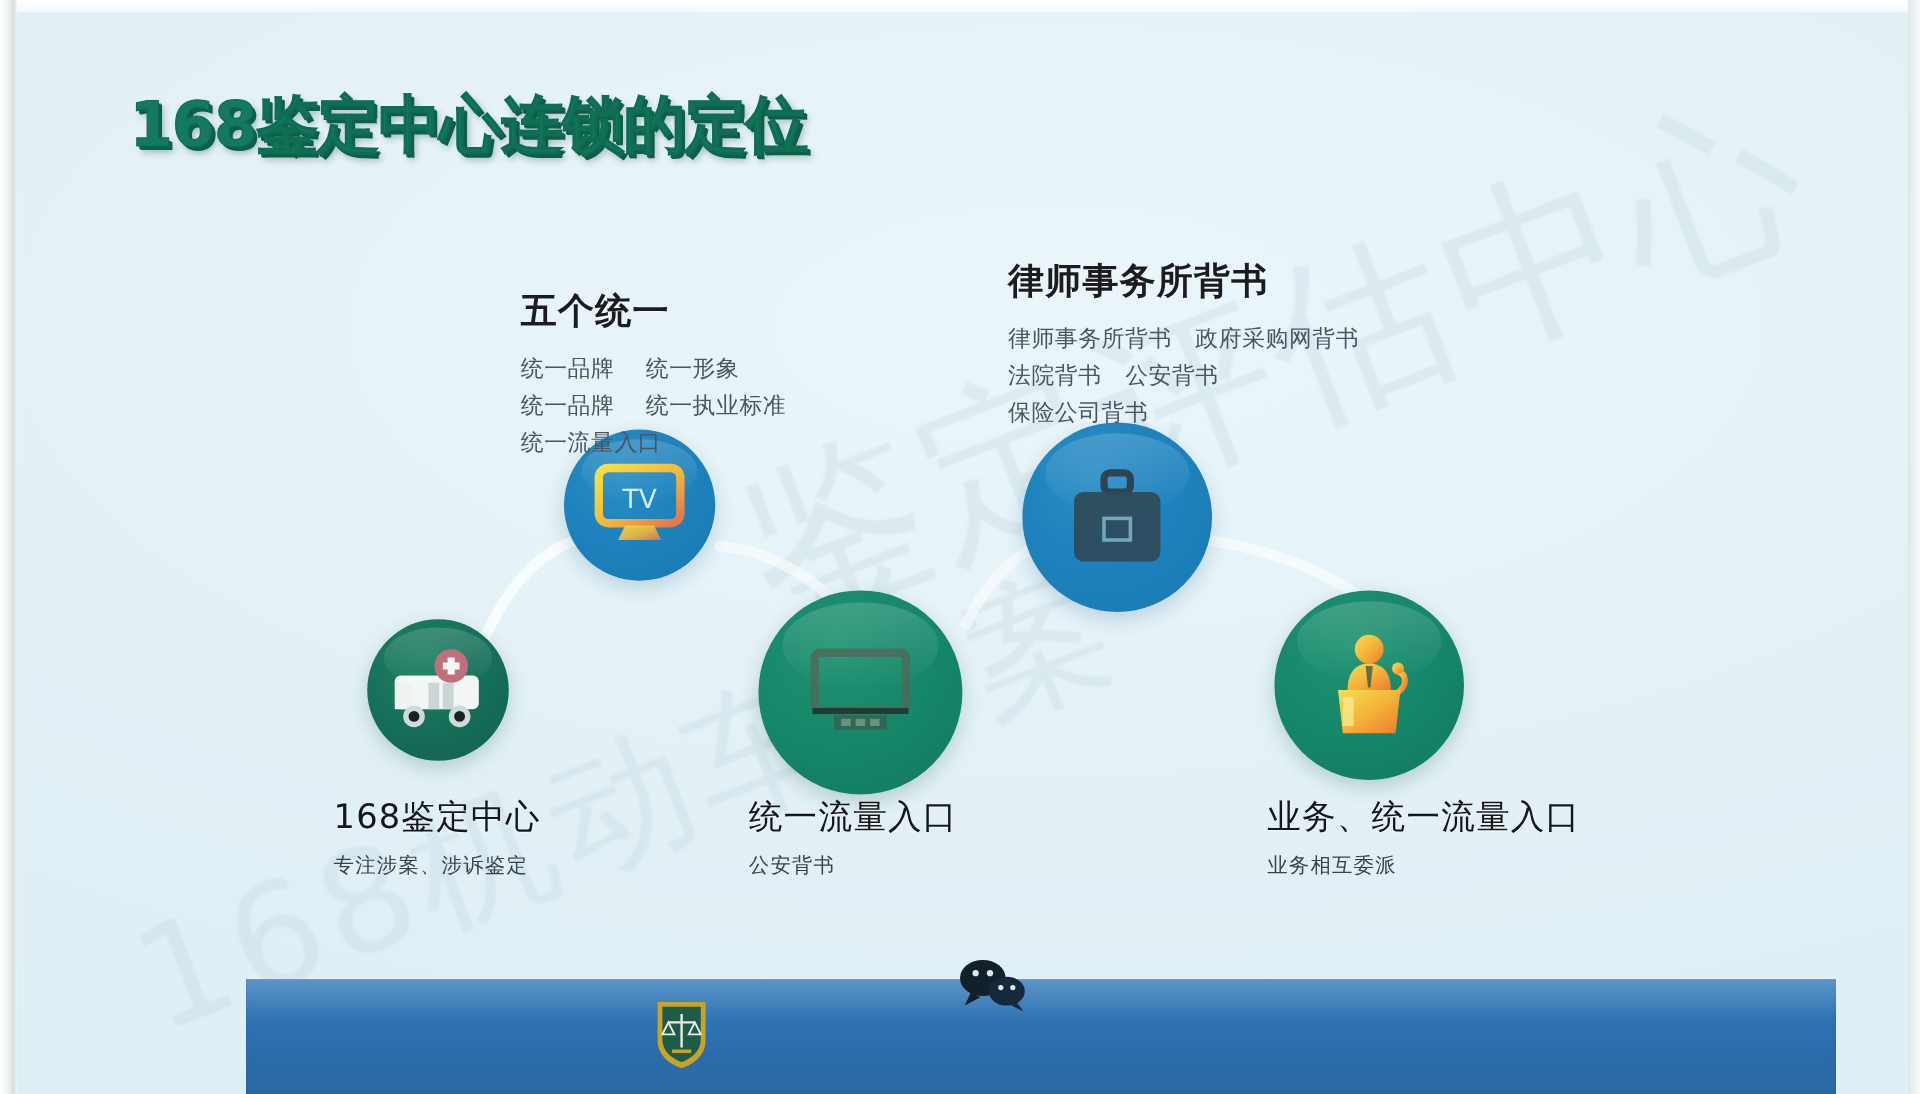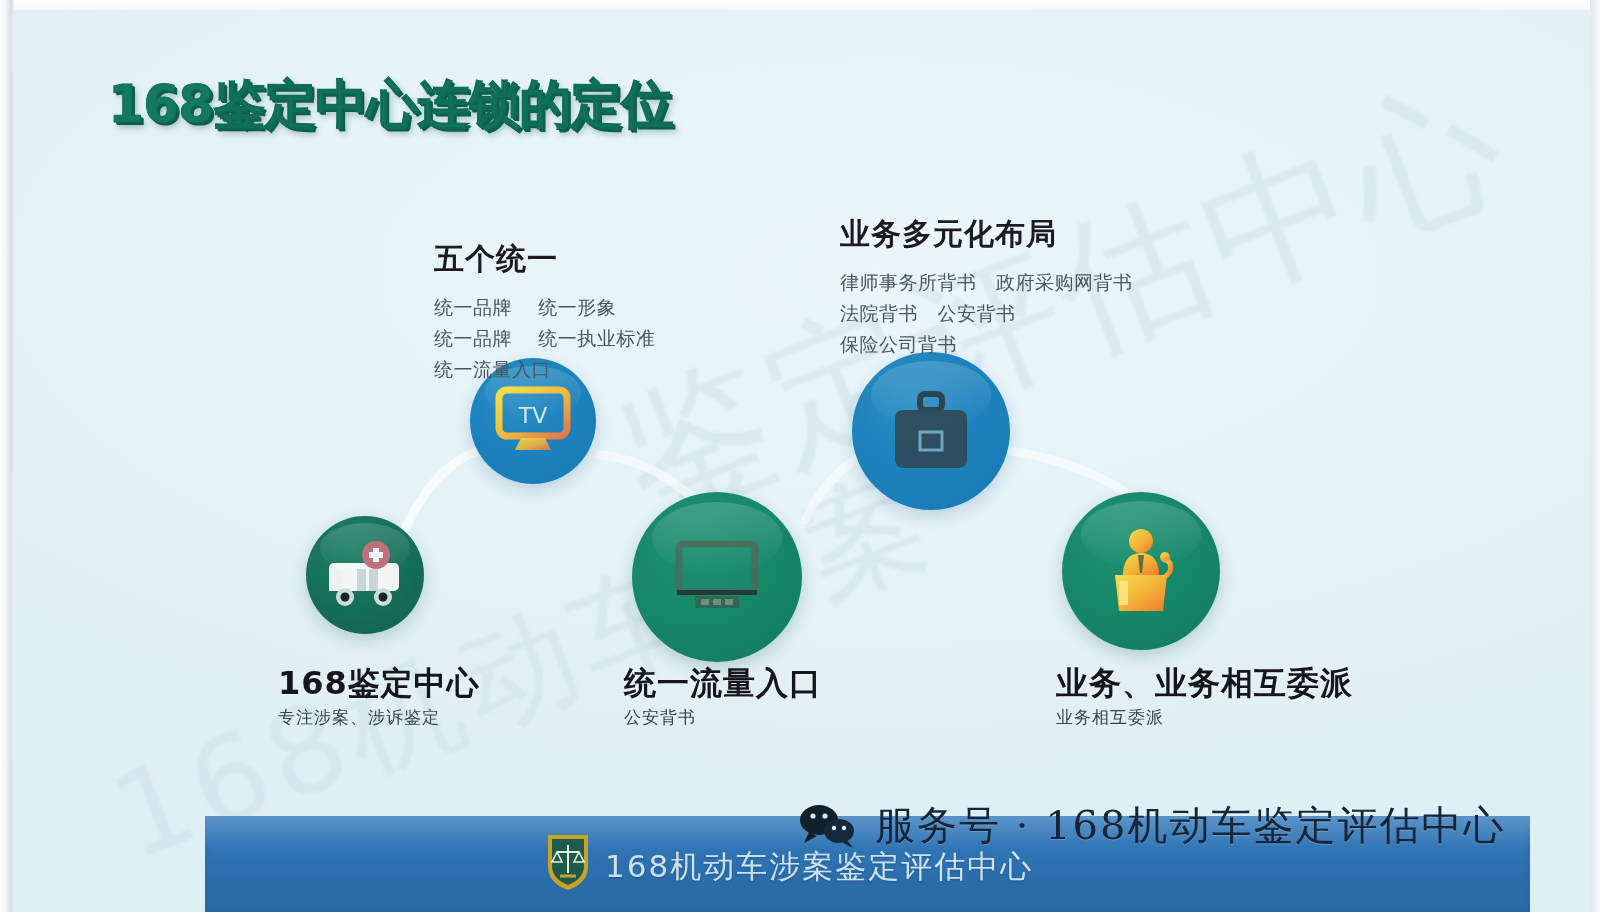--- a/index.html
+++ b/index.html
@@ -122,22 +122,22 @@
   #c-amb     { left:306px;  top:516px; width:118px; height:118px; }
   #c-monitor { left:632px;  top:492px; width:170px; height:170px; }
   #c-podium  { left:1062px; top:492px; width:158px; height:158px; }
 
   .icon-svg{ display:block; filter:blur(.5px); }
 
   
   .lblock{ position:absolute; z-index:12; }
   .lb-title{
     font-family:"DejaVu Sans", sans-serif;
-    font-size:32px; font-weight:700; color:#14161a;
-    letter-spacing:1px; margin-bottom:0;
+    font-size:28px; font-weight:400; color:#14161a;
+    letter-spacing:1px; margin-bottom:10px;
     text-shadow:0 1px 1px rgba(255,255,255,.65);
   }
   .lb-sub{
     font-family:"DejaVu Sans", sans-serif;
     font-size:17px; color:#3a4249; letter-spacing:1px;
   }
   #lab-168     { left:278px;  top:662px; }
   #lab-traffic { left:624px;  top:662px; }
   #lab-share   { left:1056px; top:662px; }
 
@@ -198,21 +198,21 @@
   <div class="title">168鉴定中心连锁的定位</div>
 
   <div class="topblock" id="block-five">
     <div class="tb-head">五个统一</div>
     <div class="tb-line">统一品牌    统一形象</div>
     <div class="tb-line">统一品牌    统一执业标准</div>
     <div class="tb-line">统一流量入口</div>
   </div>
 
   <div class="topblock" id="block-biz">
-    <div class="tb-head">业务多元化布局</div>
+    <div class="tb-head">律师事务所背书</div>
     <div class="tb-line">律师事务所背书   政府采购网背书</div>
     <div class="tb-line">法院背书   公安背书</div>
     <div class="tb-line">保险公司背书</div>
   </div>
 
   <div class="circ blue" id="c-tv">
     <svg class="icon-svg" width="80" height="74" viewBox="0 0 80 74">
       <defs>
         <linearGradient id="gtv" x1="0" y1="0" x2="1" y2="1">
           <stop offset="0%" stop-color="#f5e04a"></stop>
@@ -281,45 +281,43 @@
 
   <div class="lblock" id="lab-168">
     <div class="lb-title">168鉴定中心</div>
     <div class="lb-sub">专注涉案、涉诉鉴定</div>
   </div>
   <div class="lblock" id="lab-traffic">
     <div class="lb-title">统一流量入口</div>
     <div class="lb-sub">公安背书</div>
   </div>
   <div class="lblock" id="lab-share">
-    <div class="lb-title">业务、业务相互委派</div>
+    <div class="lb-title">业务、统一流量入口</div>
     <div class="lb-sub">业务相互委派</div>
   </div>
 
   <div class="banner">
     <div class="sheen"></div>
     <svg class="shield" viewBox="0 0 46 60">
       <path d="M3 3 h40 v32 c0 14 -13 21 -20 23 C16 56 3 49 3 35 Z" fill="#c9a227"></path>
       <path d="M7 7 h32 v27 c0 11 -10 17 -16 19 C17 51 7 45 7 34 Z" fill="#1d5c4c"></path>
       <path d="M23 13 v28" stroke="#e8edd9" stroke-width="2"></path>
       <path d="M12 20 h22" stroke="#e8edd9" stroke-width="2"></path>
       <path d="M12 20 L7 30 h10 Z" fill="none" stroke="#e8edd9" stroke-width="1.6"></path>
       <path d="M34 20 L29 30 h10 Z" fill="none" stroke="#e8edd9" stroke-width="1.6"></path>
       <path d="M15 44 h16" stroke="#c9a227" stroke-width="3"></path>
     </svg>
-    <div class="banner-text">168机动车涉案鉴定评估中心</div>
   </div>
 
   <div class="overlay-wrap">
     <svg class="wechat-icon" viewBox="0 0 66 46">
       <ellipse cx="24" cy="17" rx="19" ry="15" fill="#12202b"></ellipse>
       <path d="M14 29 L9 40 L22 33 Z" fill="#12202b"></path>
       <circle cx="18" cy="13" r="2.6" fill="#dfe9f0"></circle>
       <circle cx="30" cy="13" r="2.6" fill="#dfe9f0"></circle>
       <ellipse cx="44" cy="28" rx="15" ry="12" fill="#16293a"></ellipse>
       <path d="M52 37 L58 45 L48 40 Z" fill="#16293a"></path>
       <circle cx="39" cy="25" r="2.2" fill="#dfe9f0"></circle>
       <circle cx="49" cy="25" r="2.2" fill="#dfe9f0"></circle>
     </svg>
-    <div class="overlay-text">服务号 · 168机动车鉴定评估中心</div>
   </div>
 
 </div>
 
 </body></html>

